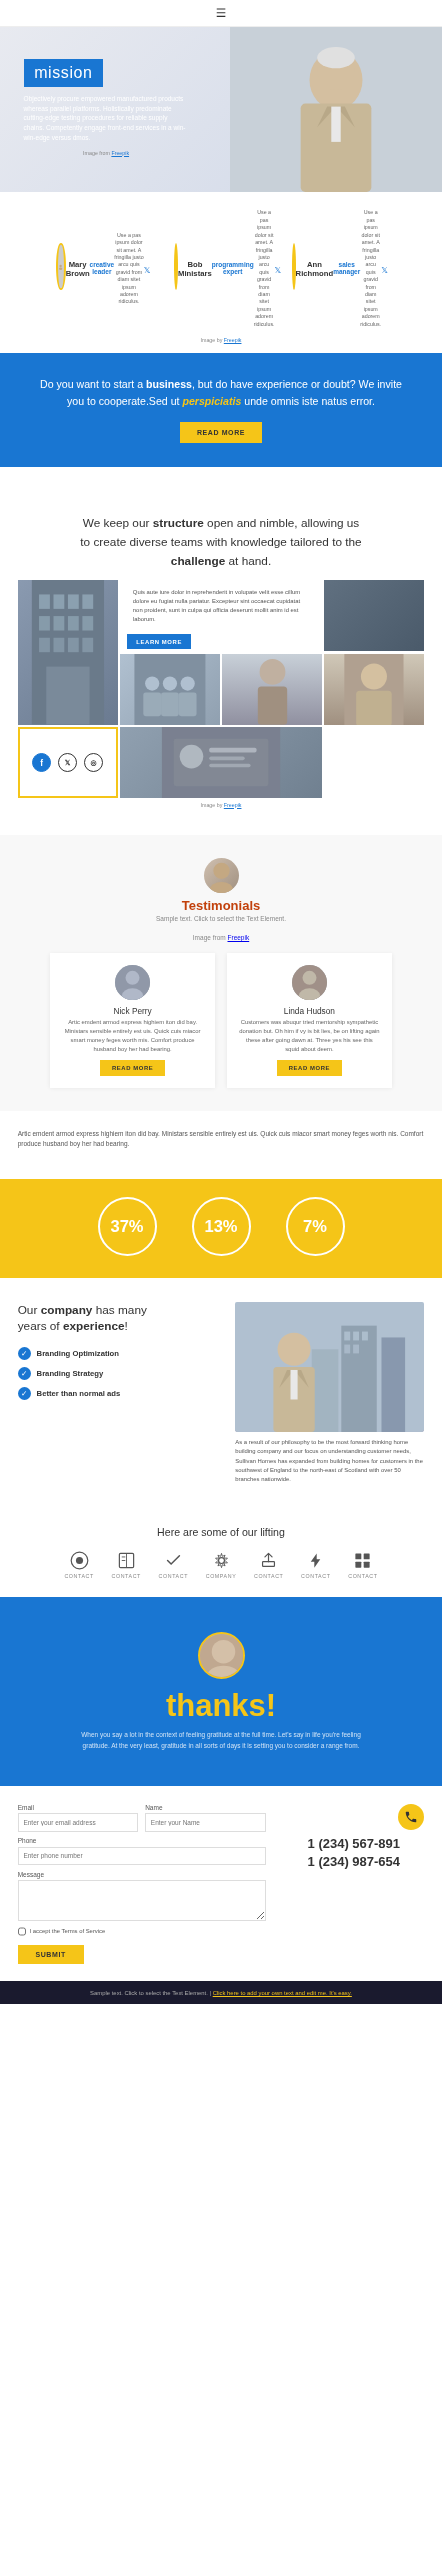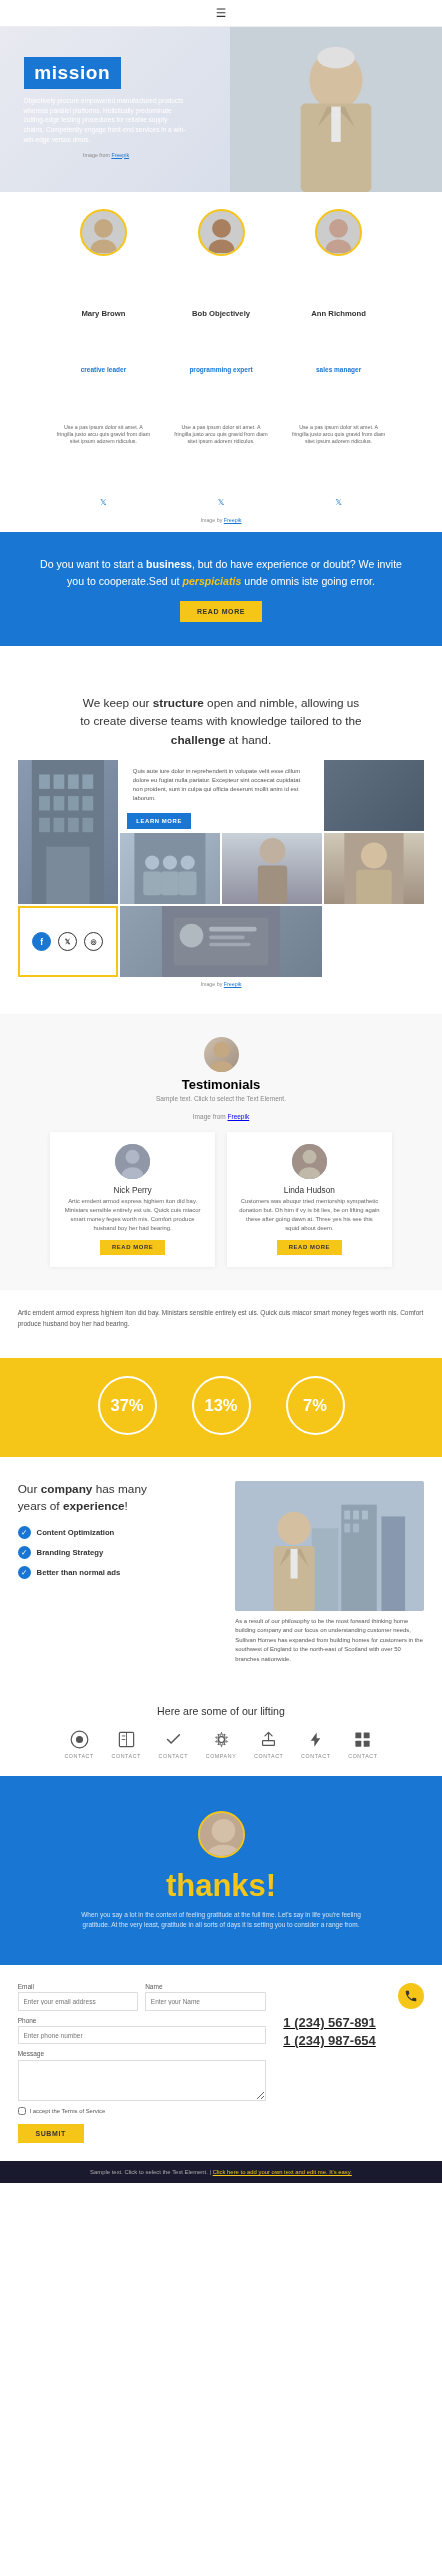--- a/index.html
+++ b/index.html
@@ -5,28 +5,28 @@
     * { box-sizing: border-box; margin: 0; padding: 0; }
     body { font-family: 'Arial', sans-serif; width: 442px; overflow-x: hidden; background: #fff; }
 
     
     .nav { background: #fff; padding: 5.9px 17.7px; display: flex; justify-content: center; align-items: center; border-bottom: 0.6px solid #eee; }
 
     
     .hero { background: linear-gradient(135deg, #e8eaf0 0%, #d0d8e8 100%); position: relative; min-height: 165px; display: flex; align-items: center; overflow: hidden; }
     .hero-content { padding: 23.6px 23.6px; z-index: 2; max-width: 236px; }
     .hero-mission-box { background: #1976D2; color: #fff; display: inline-block; padding: 4.7px 10.6px; margin-bottom: 7px; }
-    .hero-mission-box span { font-size: 19px; font-weight: 700; letter-spacing: 0.6px; }
+    .hero-mission-box span { font-size: 16px; font-weight: 400; letter-spacing: 0.6px; }
     .hero-text { color: #fff; font-size: 6.5px; line-height: 1.5; max-width: 165px; }
     .hero-image { position: absolute; right: 0; top: 0; bottom: 0; width: 212px; }
 
     
     .team-section { padding: 17.7px 11.8px 5.9px; text-align: center; }
     .team-grid { display: flex; justify-content: center; gap: 23.6px; margin-bottom: 5.9px; }
-    .team-member { display: flex; flex-direction: column; align-items: center; width: 94px; gap: 48px; }
+    .team-member { display: flex; flex-direction: row; align-items: center; width: 94px; }
     .team-avatar { width: 47px; height: 47px; border-radius: 50%; border: 2.4px solid #F5C518; overflow: hidden; background: #ccc; display: flex; align-items: center; justify-content: center; margin-bottom: 4.7px; }
     .team-avatar svg { width: 41px; height: 41px; }
     .team-name { font-weight: 700; font-size: 7.7px; color: #333; }
     .team-role { font-size: 6.5px; color: #1976D2; font-weight: 600; margin-bottom: 2.4px; }
     .team-desc { font-size: 5.3px; color: #666; line-height: 1.4; }
     .team-twitter { color: #1976D2; font-size: 8.3px; margin-top: 3.5px; }
     .image-credit { font-size: 5.3px; color: #888; text-align: center; padding: 3.5px; }
     .image-credit a { color: #1976D2; }
 
     
@@ -58,21 +58,21 @@
     .bg-person2 { background: linear-gradient(to bottom, #c8d0d8, #9090a0); }
     .grid-text-box h4 { font-size: 7.7px; font-weight: 700; color: #333; margin-bottom: 3.5px; }
     .grid-right-text { font-size: 5.9px; color: #555; line-height: 1.5; padding: 5.9px; text-align: left; }
     .learn-more-btn { background: #1976D2; color: #fff; border: none; padding: 4.7px 9.4px; font-size: 5.9px; font-weight: 700; cursor: pointer; margin-top: 4.7px; text-transform: uppercase; letter-spacing: 0.6px; }
     .social-icons-row { display: flex; gap: 7px; align-items: center; }
     .social-icon-box { width: 19px; height: 19px; border-radius: 50%; border: 1.2px solid #333; display: flex; align-items: center; justify-content: center; font-size: 8.3px; font-weight: 700; color: #333; }
     .social-icon-box.active { background: #1976D2; border-color: #1976D2; color: #fff; }
 
     
     .testimonials-section { background: #f8f8f8; padding: 23.6px 17.7px; text-align: center; margin-top: 11.8px; }
-    .testimonials-title { font-size: 13px; font-weight: 700; color: #000000; margin-bottom: 2.4px; }
+    .testimonials-title { font-size: 13px; font-weight: 700; color: #c2410c; margin-bottom: 2.4px; }
     .testimonials-sub { font-size: 6.5px; color: #888; margin-bottom: 11.8px; }
     .testimonials-grid { display: flex; gap: 11.8px; justify-content: center; }
     .testimonial-card { background: #fff; padding: 11.8px; width: 165px; text-align: center; box-shadow: 0 1.2px 4.7px rgba(0,0,0,0.08); }
     .testimonial-avatar { width: 35px; height: 35px; border-radius: 50%; background: linear-gradient(135deg, #c0c8d0, #9098a0); margin: 0 auto 5.9px; overflow: hidden; }
     .testimonial-name { font-weight: 400; font-size: 8.3px; color: #333; margin-bottom: 2.4px; }
     .testimonial-text { font-size: 5.9px; color: #666; line-height: 1.5; margin-bottom: 7px; }
     .read-more-btn { background: #F5C518; color: #333; border: none; padding: 4.7px 11.8px; font-size: 5.9px; font-weight: 700; cursor: pointer; text-transform: uppercase; letter-spacing: 0.6px; }
 
     
     .article-section { padding: 17.7px 17.7px; }
@@ -119,21 +119,21 @@
     .contact-form { flex: 1; }
     .form-row { display: flex; gap: 7px; margin-bottom: 5.9px; }
     .form-group { flex: 1; display: flex; flex-direction: column; }
     .form-label { font-size: 6.5px; color: #555; margin-bottom: 2.4px; }
     .form-input { border: 0.6px solid #ddd; padding: 4.7px; font-size: 6.5px; width: 100%; }
     .form-textarea { border: 0.6px solid #ddd; padding: 4.7px; font-size: 6.5px; width: 100%; height: 41px; resize: vertical; }
     .form-checkbox-row { display: flex; align-items: center; gap: 3.5px; margin-bottom: 5.9px; }
     .form-checkbox { width: 8.3px; height: 8.3px; }
     .form-checkbox-label { font-size: 5.9px; color: #555; }
     .form-submit { background: #F5C518; color: #333; border: none; padding: 5.9px 17.7px; font-size: 7px; font-weight: 700; cursor: pointer; text-transform: uppercase; letter-spacing: 0.6px; margin-top: 3.5px; }
-    .contact-right { width: 141px; text-align: left; text-decoration: underline; }
+    .contact-right { width: 141px; text-align: center; }
     .contact-phone { font-size: 13px; font-weight: 700; color: #333; margin-bottom: 3.5px; }
     .contact-phone-2 { font-size: 13px; font-weight: 700; color: #333; }
     .phone-icon-box { width: 26px; height: 26px; border-radius: 50%; background: #F5C518; display: flex; align-items: center; justify-content: center; margin-left: auto; margin-bottom: 5.9px; }
 
     
     .footer { background: #1a1a2e; color: #aaa; text-align: center; padding: 8.3px; font-size: 5.9px; }
     .footer a { color: #F5C518; }
   </style>
 </head>
 <body>
@@ -190,21 +190,21 @@
       <div class="team-twitter">𝕏</div>
     </div>
 
     <div class="team-member">
       <div class="team-avatar">
         <svg viewBox="0 0 70 70" xmlns="http://www.w3.org/2000/svg">
           <circle cx="35" cy="28" r="16" fill="#a88060"></circle>
           <ellipse cx="35" cy="65" rx="22" ry="18" fill="#a88060"></ellipse>
         </svg>
       </div>
-      <div class="team-name">Bob Objectively</div>
+      <div class="team-name">Bob Ministars</div>
       <div class="team-role">programming expert</div>
       <div class="team-desc">Use a pas ipsum dolor sit amet. A fringilla justo arcu quis gravid from diam sitet ipsum adorem ridiculus.</div>
       <div class="team-twitter">𝕏</div>
     </div>
 
     <div class="team-member">
       <div class="team-avatar">
         <svg viewBox="0 0 70 70" xmlns="http://www.w3.org/2000/svg">
           <circle cx="35" cy="28" r="16" fill="#c4a090"></circle>
           <ellipse cx="35" cy="65" rx="22" ry="18" fill="#c4a090"></ellipse>
@@ -216,21 +216,21 @@
       <div class="team-twitter">𝕏</div>
     </div>
   </div>
   <div class="image-credit">
     <span>Image by</span> <a href="#">Freepik</a>
   </div>
 </section>
 
 <section class="cta-section">
   <p class="cta-text">
-    <span>Do you want to start a </span><strong>business</strong><span>, but do have experience or doubt? We invite you to cooperate.Sed ut </span><span class="highlight">perspiciatis</span><span> unde omnis iste going error.</span>
+    <span>Do you want to start a </span><strong>business</strong><span>, but do have experience or doubt? We invite you to cooperate.Sed ut </span><span class="highlight">perspiciatis</span><span> unde omnis iste natus error.</span>
   </p>
   <button class="cta-btn">READ MORE</button>
 </section>
 
 <section class="structure-section">
   <p class="structure-title">
     We keep our <strong>structure</strong> open and nimble, allowing us<br>
     to create diverse teams with knowledge tailored to the<br>
     <strong class="challenge">challenge</strong> at hand.
   </p>
@@ -391,21 +391,21 @@
   </div>
 </section>
 
 <section class="company-section">
   <div class="company-left">
     <h2 class="company-title">
       Our <strong>company</strong> has many<br>years of <strong>experience</strong>!
     </h2>
     <div class="company-feature">
       <div class="check-icon">✓</div>
-      <span class="feature-text">Content Optimization</span>
+      <span class="feature-text">Branding Optimization</span>
     </div>
     <div class="company-feature">
       <div class="check-icon">✓</div>
       <span class="feature-text">Branding Strategy</span>
     </div>
     <div class="company-feature">
       <div class="check-icon">✓</div>
       <span class="feature-text">Better than normal ads</span>
     </div>
   </div>

